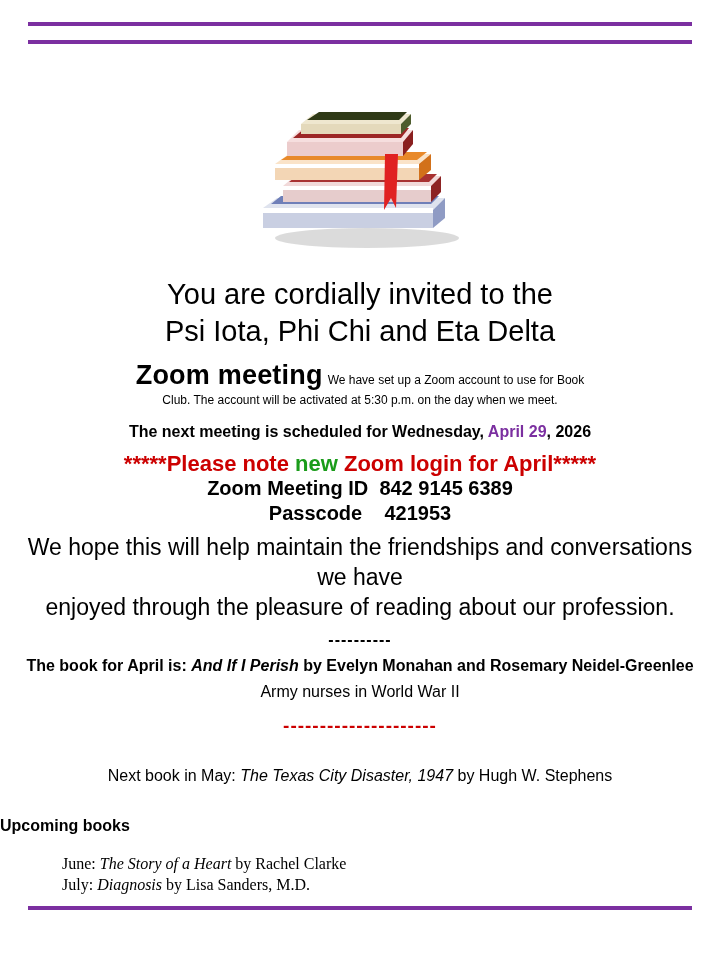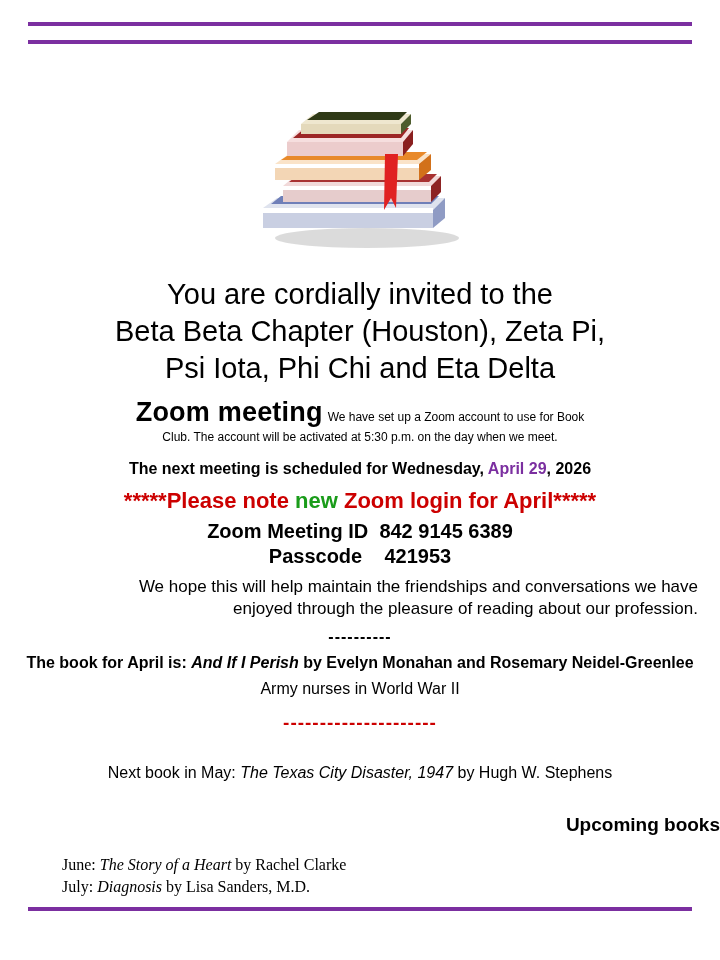--- a/index.html
+++ b/index.html
@@ -74,27 +74,26 @@
     font-weight: bold;
     color: #cc0000;
     margin-top: 10px;
   }
   .note-new .new-word { color: #1a9c1a; }
 
   .login-line {
     text-align: center;
     font-size: 20px;
     font-weight: bold;
-    margin-top: 6px;
   }
   .login-line.second { margin-top: 2px; }
 
   .hope {
-    text-align: right;
-    font-size: 17px;
+    text-align: center;
+    font-size: 23px;
     line-height: 1.3;
     margin-top: 8px;
     padding: 0 22px;
   }
 
   .divider-small {
     text-align: center;
     font-size: 16px;
     font-weight: bold;
     color: #000;
@@ -124,25 +123,24 @@
     letter-spacing: 1px;
   }
 
   .next-book {
     text-align: center;
     font-size: 16px;
     margin-top: 30px;
   }
 
   .upcoming-head {
-    text-align: right;
-    font-size: 19px;
+    text-align: left;
+    font-size: 16px;
     font-weight: bold;
     margin-top: 32px;
-    padding-left: 17px;
   }
   .upcoming-list {
     margin-top: 18px;
     padding-left: 62px;
     font-size: 16px;
     line-height: 1.35;
     font-family: Liberation Serif, serif;
   }
   .ital { font-style: italic; }
   .spacer-bottom { height: 22px; }
@@ -186,21 +184,20 @@
       <rect x="66" y="66" width="100" height="10" fill="#e4d9bb"></rect>
       <polygon points="166,66 176,56 176,66 166,76" fill="#4e5d2e"></polygon>
       <polygon points="72,62 84,54 172,54 164,62" fill="#2f3a17"></polygon>
 
       <path d="M150 96 L163 96 L161 150 L156 140 L149 152 Z" fill="#e02121"></path>
     </svg>
   </div>
 
   <div class="invite">
     <div>You are cordially invited to the</div>
-    <div>Beta Beta Chapter (Houston), Zeta Pi,</div>
     <div>Psi Iota, Phi Chi and Eta Delta</div>
   </div>
 
   <div class="zoom-block">
     <span class="zoom-title">Zoom meeting</span>
     <span class="zoom-body">We have set up a Zoom account to use for Book</span>
     <div class="zoom-body">Club.  The account will be activated at 5:30 p.m. on the day when we meet.</div>
   </div>
 
   <div class="next-meeting">

